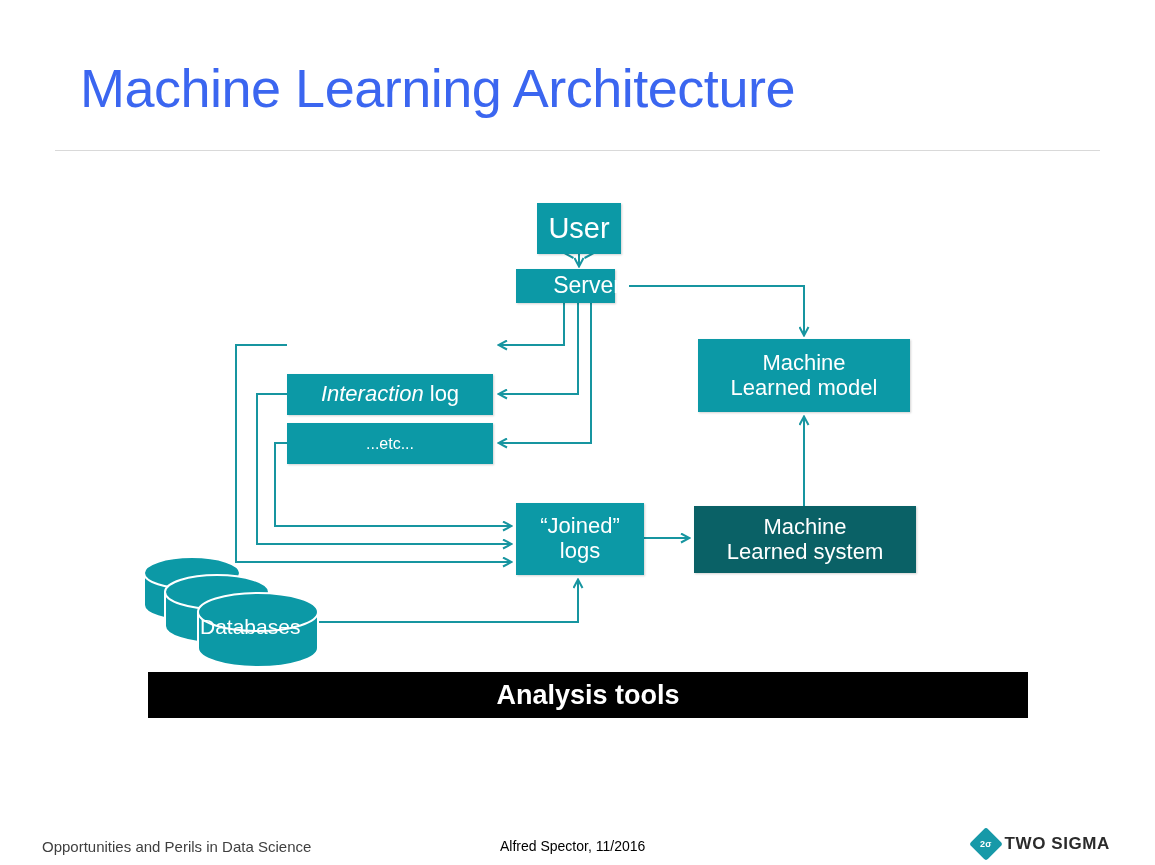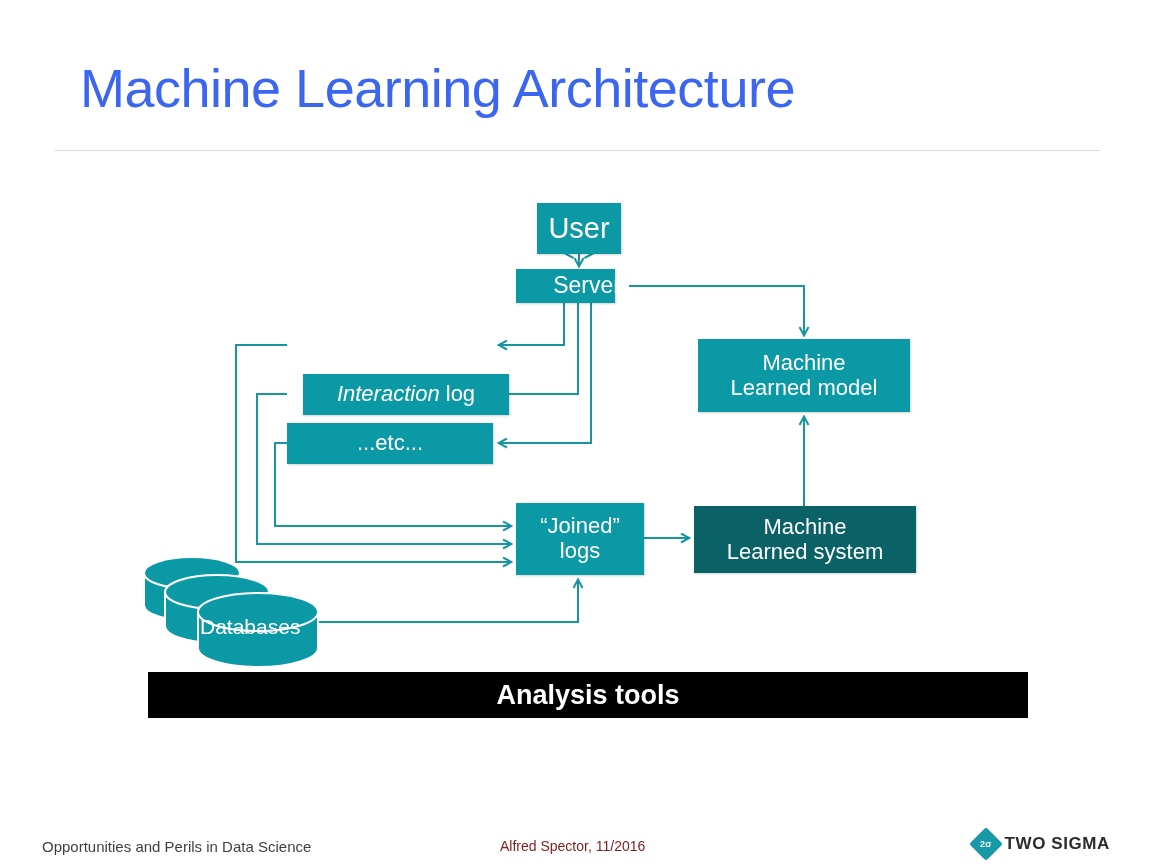--- a/index.html
+++ b/index.html
@@ -48,22 +48,22 @@
     line-height:1.12;
     font-family:"Liberation Sans", sans-serif;
     font-weight:400;
   }
   .node.dark{background:#0A6166;}
   .node.shadowed{box-shadow:1px 1px 2px rgba(0,0,0,0.18);}
 
   #node-user{left:537px;top:203px;width:84px;height:51px;font-size:29px;}
   #node-server{left:516px;top:269px;width:99px;height:34px;font-size:23px;padding-left:43px;}
   #node-impression{left:287px;top:325px;width:206px;height:41px;font-size:22px;}
-  #node-interaction{left:287px;top:374px;width:206px;height:41px;font-size:22px;margin-left:16px;}
-  #node-etc{left:287px;top:423px;width:206px;height:41px;font-size:22px;}
+  #node-interaction{left:287px;top:374px;width:206px;height:41px;font-size:22px;}
+  #node-etc{left:287px;top:423px;width:206px;height:41px;font-size:16px;}
   #node-joined{left:516px;top:503px;width:128px;height:72px;font-size:22px;}
   #node-model{left:698px;top:339px;width:212px;height:73px;font-size:22px;}
   #node-system{left:694px;top:506px;width:222px;height:67px;font-size:22px;}
 
   .node .ital{font-style:italic;}
   .node .stack{display:block;}
 
   
   #analysis-bar{
     position:absolute;
@@ -85,21 +85,21 @@
   }
 
   
   .footer-left{
     position:absolute;left:42px;top:838px;
     font-size:15px;color:#3F3F3F;
     font-family:"Liberation Sans", sans-serif;
   }
   .footer-center{
     position:absolute;left:500px;top:838px;
-    font-size:14px;color:#7f1d1d;
+    font-size:14px;color:#000000;
     font-family:"Liberation Sans", sans-serif;
   }
   .footer-logo{
     position:absolute;right:45px;top:832px;
     display:flex;align-items:center;gap:7px;
   }
   .logo-mark{
     width:24px;height:24px;
     background:#1799A8;
     transform:rotate(45deg);

